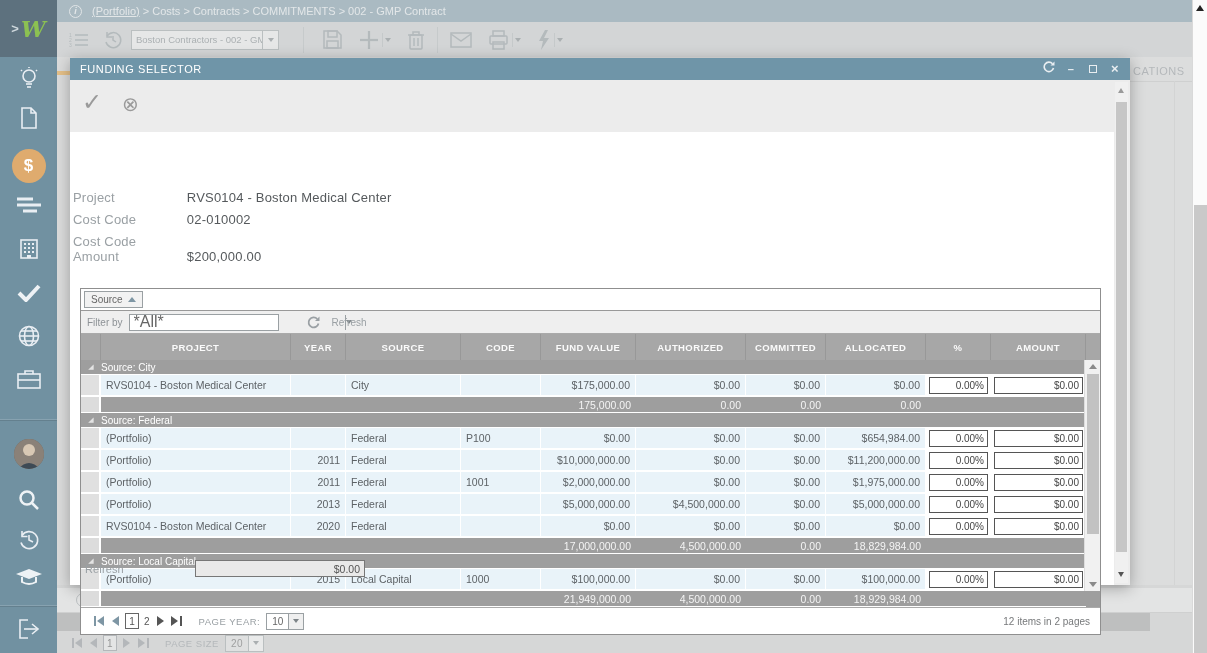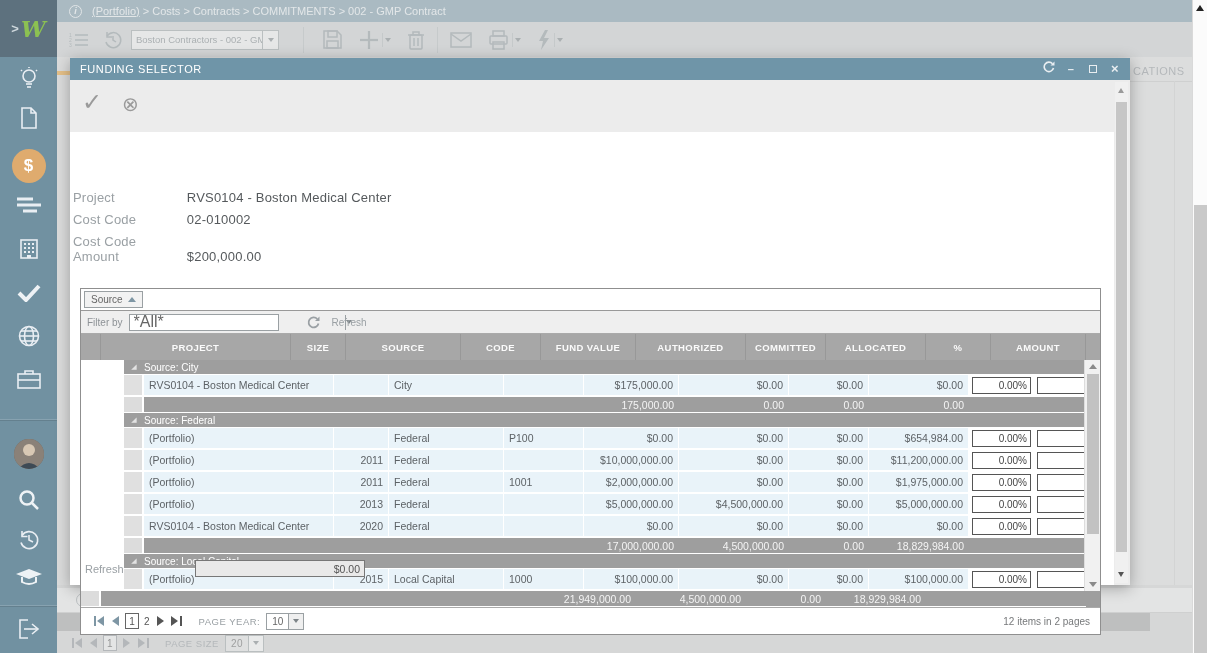--- a/index.html
+++ b/index.html
@@ -88,21 +88,21 @@
   #filter-bar { height:23px; background:#efefef; border-bottom:1px solid #aaa; display:flex; align-items:center; padding-left:6px; font-size:10px; color:#8d9296; }
   #filter-bar .fsel { width:150px; height:17px; background:#fff; border:1px solid #9aa0a3; display:flex; align-items:center; margin-left:6px; }
   #filter-bar .fsel input { flex:1; border:none; outline:none; font-size:16px; color:#666; padding:8px 4px; font-family:inherit; background:transparent; }
   #filter-bar .fsel .dd { width:16px; height:15px; border-left:1px solid #9aa0a3; display:flex; align-items:center; justify-content:center; }
   #filter-refresh { display:flex; align-items:center; gap:12px; margin-left:28px; color:#9aa0a4; }
 
   
   #grid-header { height:26px; background:#a7a7a7; display:flex; }
   #grid-header .hc { display:flex; align-items:center; justify-content:center; color:#fbfbfb; font-size:9.5px; font-weight:bold; letter-spacing:0.4px; border-right:1px solid #989898; }
   #grid-viewport { position:relative; height:231px; overflow:hidden; background:#fff; }
-  #grid-body { width:1005px;margin-left:43px; }
+  #grid-body { width:1005px; }
   .gc0{width:20px}.gc1{width:190px}.gc2{width:55px}.gc3{width:115px}.gc4{width:80px}.gc5{width:95px}.gc6{width:110px}.gc7{width:80px}.gc8{width:100px}.gc9{width:65px}.gc10{width:95px}
   .group-row { height:15px; background:#9e9e9e; color:#fff; font-size:10px; display:flex; align-items:center; border-bottom:1px solid #fff; }
   .group-row .gtri { width:20px; text-align:center; color:#e3e3e3; font-size:7px; }
   .data-row { height:22px; display:flex; border-bottom:2px solid #fff; background:#fff; }
   .data-row .dc { background:#e9f3f9; display:flex; align-items:center; font-size:10.5px; color:#5d6266; padding:0 5px; border-right:1px solid #fff; }
   .data-row .dc.r { justify-content:flex-end; }
   .data-row .handle { background:#e0e0e0; border-right:2px solid #fff; }
   .data-row .inputcell { background:#fff; display:flex; align-items:center; justify-content:flex-end; padding:0 3px; }
   .grid-input { height:17px; width:100%; border:1px solid #555; font-size:10px; color:#444; text-align:right; padding-right:3px; font-family:inherit; outline:none; background:#fff; }
   .sub-row { height:16px; display:flex; background:#9e9e9e; border-bottom:1px solid #fff; }
@@ -495,21 +495,21 @@
                     <path d="M11.5 7.5 A5 5 0 1 1 10.3 3"></path>
                   </g>
                   <polygon points="12.5,0.5 12.5,5 8,5" fill="#9aa0a4"></polygon>
                 </svg>
               <span>Refresh</span>
             </span>
           </div>
           <div id="grid-header">
               <div class="hc gc0"></div>
               <div class="hc gc1">PROJECT</div>
-              <div class="hc gc2">SIZE</div>
+              <div class="hc gc2">YEAR</div>
               <div class="hc gc3">SOURCE</div>
               <div class="hc gc4">CODE</div>
               <div class="hc gc5">FUND VALUE</div>
               <div class="hc gc6">AUTHORIZED</div>
               <div class="hc gc7">COMMITTED</div>
               <div class="hc gc8">ALLOCATED</div>
               <div class="hc gc9">%</div>
               <div class="hc gc10">AMOUNT</div>
             </div>
           <div id="grid-viewport">

